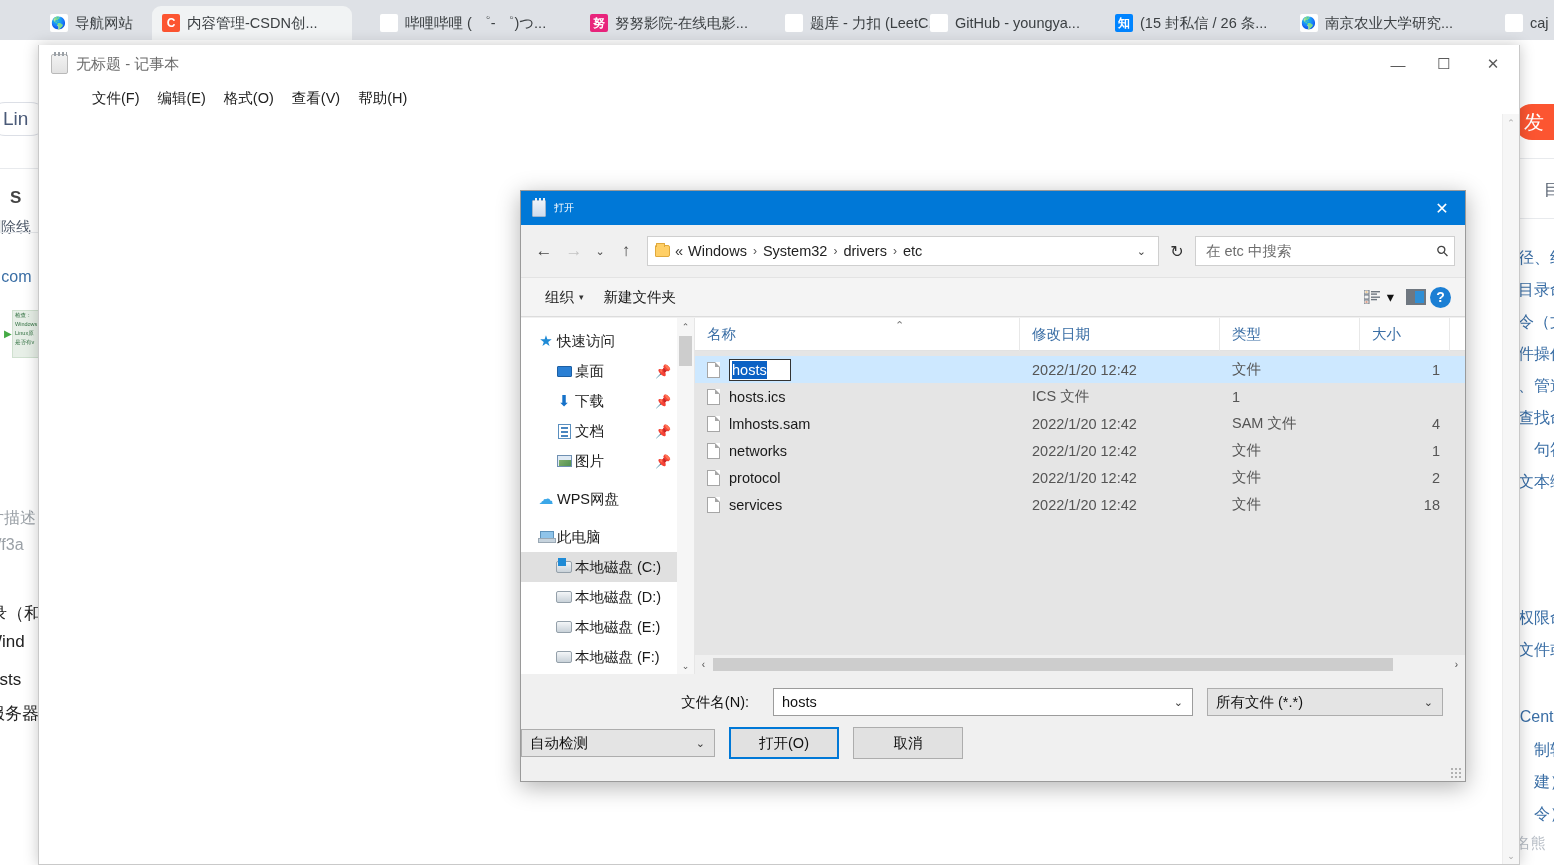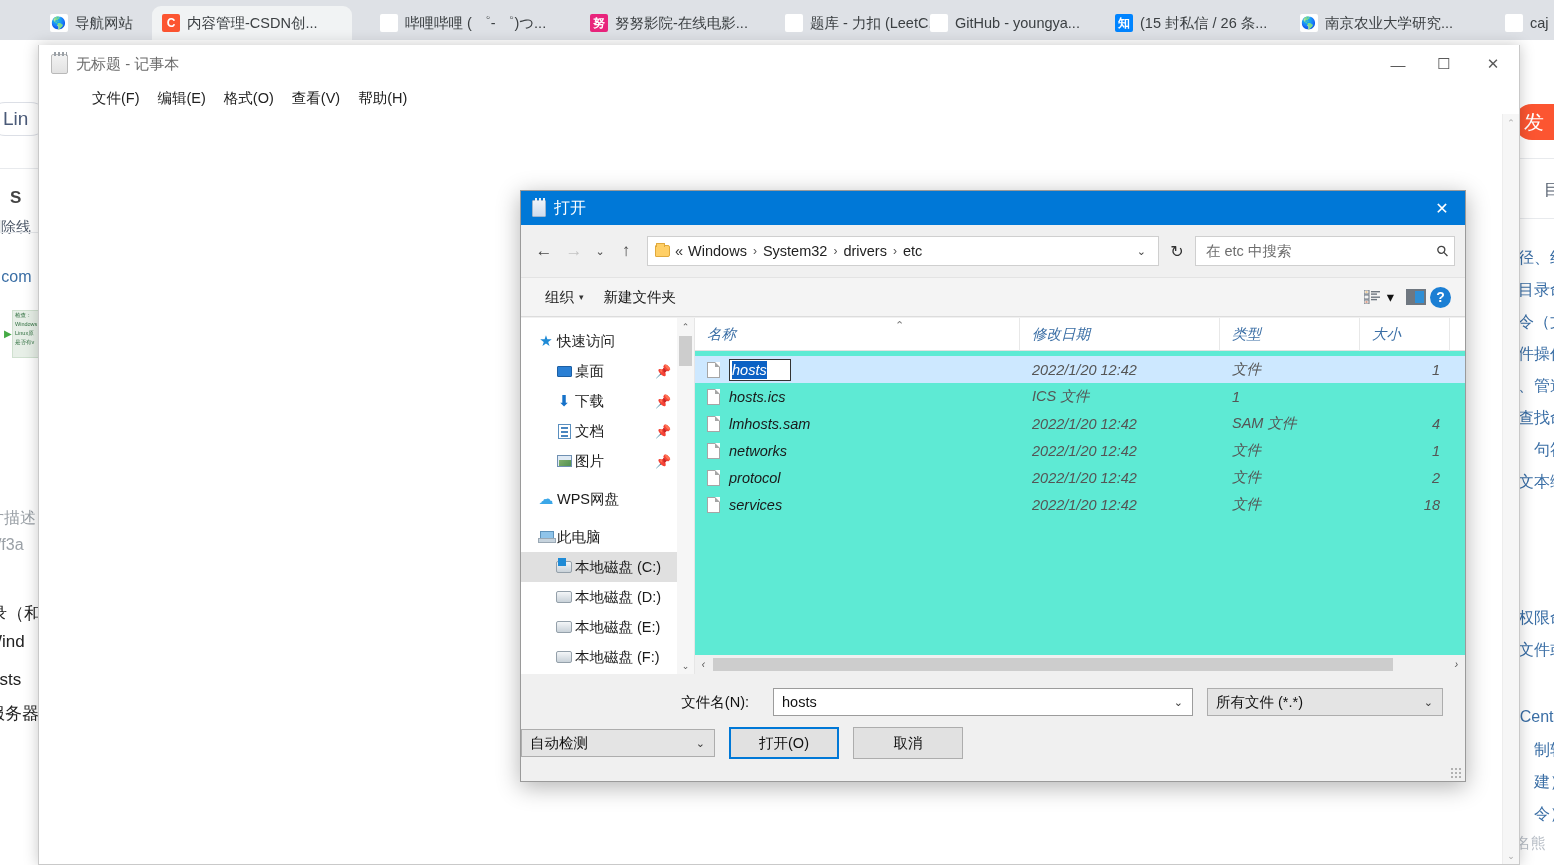--- a/index.html
+++ b/index.html
@@ -140,21 +140,21 @@
     display:flex; align-items:center; position:relative;
   }
   #dlg-ticon {
     width:14px; height:17px; margin:0 8px 0 11px; border-radius:1px;
     background:linear-gradient(#eef3f8,#cfdced); border:1px solid #9fb6cf; position:relative;
   }
   #dlg-ticon:before{
     content:""; position:absolute; left:2px; top:-3px; width:10px; height:4px;
     background:repeating-linear-gradient(90deg,#eaf1f7 0 2px,transparent 2px 4px);
   }
-  #dlg-ttext { font-size:16px; }
+  #dlg-ttext { font-size:10px; }
   #dlg-close {
     position:absolute; right:0; top:0; width:46px; height:34px;
     display:flex; align-items:center; justify-content:center;
     color:#fff; font-size:16px;
   }
 
   #dlg-nav {
     height:52px; background:#f0f0f0; display:flex; align-items:center;
     padding:0 10px 0 8px;
   }
@@ -249,21 +249,21 @@
   .ic-cloud{ font-size:15px; color:#3ba7e8; }
   .ic-pc   { width:16px; height:12px; position:relative; }
   .ic-pc:before{ content:""; position:absolute; left:2px; top:0; width:12px; height:8px; background:#8fc4ea; border:1px solid #5f93bb;}
   .ic-pc:after{ content:""; position:absolute; left:0; bottom:0; width:16px; height:3px; background:#c6d3dd; border:1px solid #9aa8b4;}
   .ic-drv  { width:16px; height:12px; background:linear-gradient(#f4f6f8,#c9d2d9);
              border:1px solid #94a0aa; border-radius:2px; position:relative; }
   .ic-drv.win:after{ content:""; position:absolute; left:1px; top:-4px; width:8px; height:8px;
     background:#1f8bd6; }
 
   
-  #filepane { flex:1 1 auto; position:relative; background:#5eead4; overflow:hidden;font-style:italic; }
+  #filepane { flex:1 1 auto; position:relative; background:#e5e5e5; overflow:hidden; }
   #colhead {
     height:33px; background:#fff; border-bottom:1px solid #e2e2e2;
     display:flex; align-items:center; font-size:14.5px; color:#3a6ea5; position:relative;
   }
   .col { position:relative; height:33px; display:flex; align-items:center; padding-left:12px;
          border-right:1px solid #e8e8e8; }
   #sortmark { position:absolute; left:200px; top:1px; font-size:11px; color:#7a7a7a; }
 
   .frow {
     height:27px; display:flex; align-items:center; font-size:14.5px; color:#1a1a1a;

